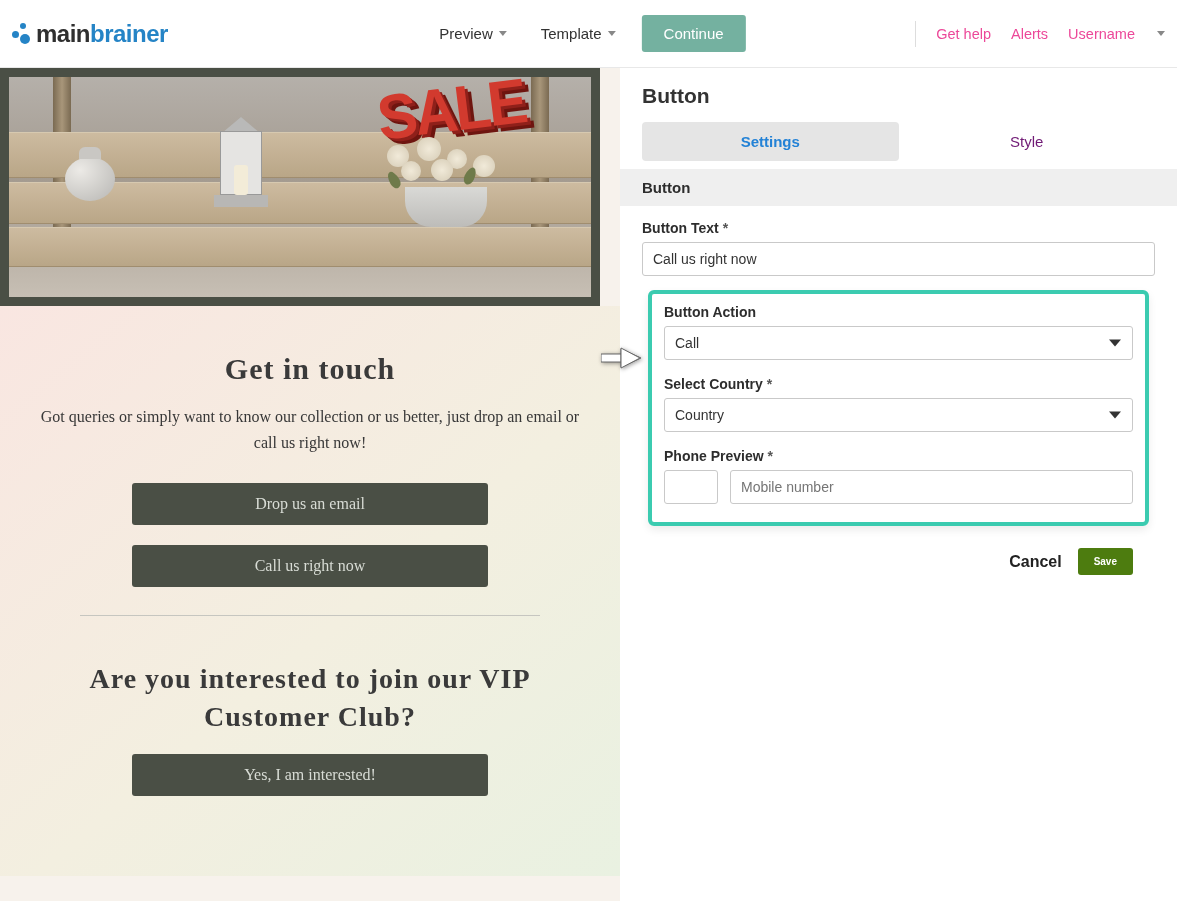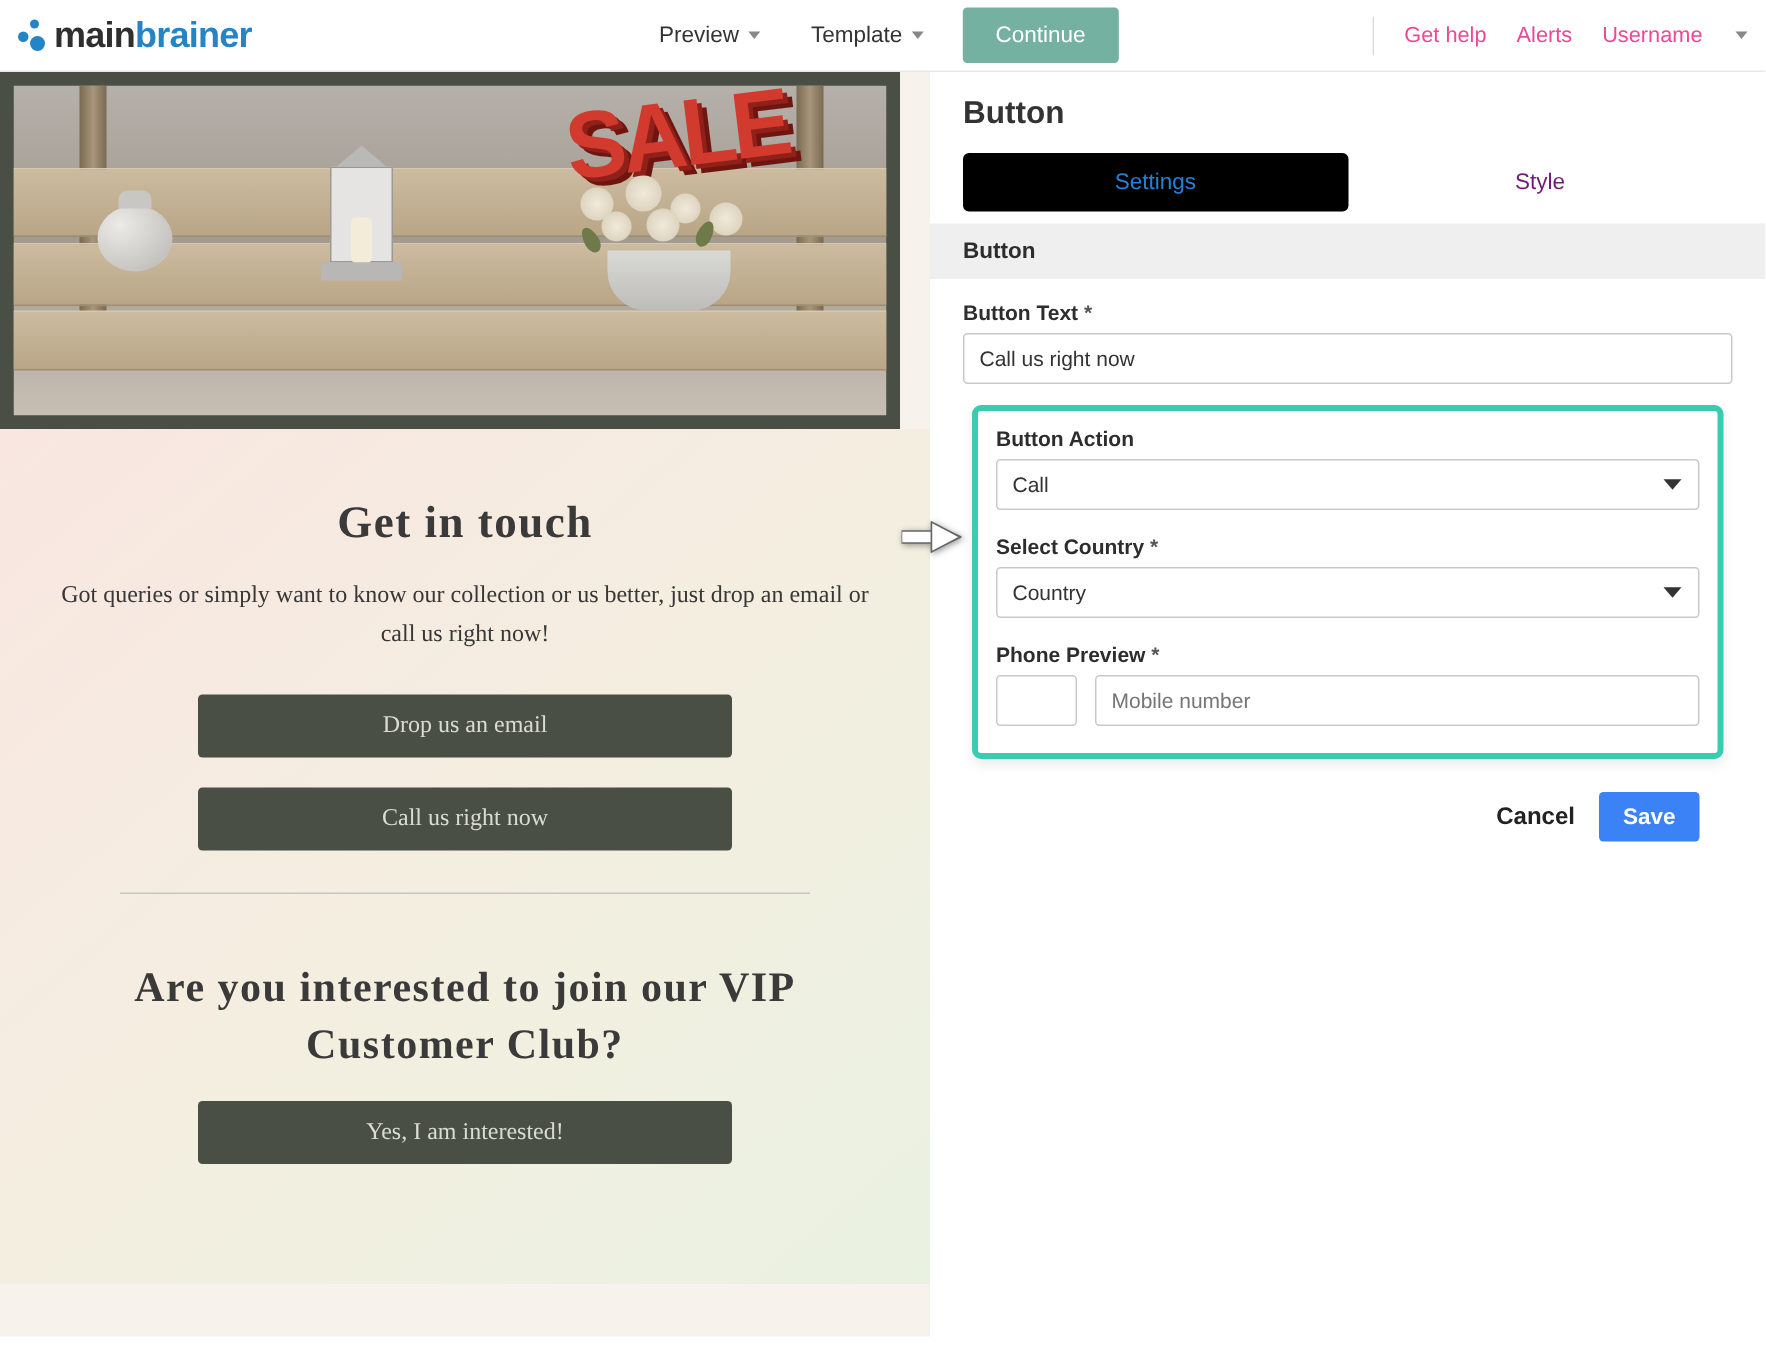--- a/index.html
+++ b/index.html
@@ -1,19 +1,19 @@
 <!DOCTYPE html>
 <html><head>
 <meta charset="utf-8">
 <style>
 * { box-sizing: border-box; margin: 0; padding: 0; }
 body { font-family: -apple-system, BlinkMacSystemFont, "Segoe UI", Arial, sans-serif; background: #fff; width: 1177px; height: 901px; overflow: hidden; position: relative; }
 
 
-.topbar { height: 48px; border-bottom: 1px solid #e8e8e8; display: flex; align-items: center; padding: 0 12px 0 10px; position: relative; }
+.topbar { height: 68px; border-bottom: 1px solid #e8e8e8; display: flex; align-items: center; padding: 0 12px 0 10px; position: relative; }
 .logo { display: flex; align-items: center; gap: 4px; }
 .logo-dots { width: 22px; height: 22px; position: relative; }
 .logo-dots span { position: absolute; border-radius: 50%; background: #2584c6; }
 .logo-dots .d1 { width: 6px; height: 6px; top: 0; left: 10px; }
 .logo-dots .d2 { width: 7px; height: 7px; top: 8px; left: 2px; }
 .logo-dots .d3 { width: 10px; height: 10px; top: 11px; left: 10px; }
 .logo-text { font-size: 24px; font-weight: 700; letter-spacing: -0.5px; }
 .logo-main { color: #2f2f2f; }
 .logo-brainer { color: #2584c6; }
 
@@ -65,41 +65,41 @@
 .serif-h { font-family: Georgia, 'Times New Roman', serif; font-size: 30px; color: #3a3a3a; letter-spacing: 1px; margin-bottom: 18px; }
 .serif-p { font-family: Georgia, serif; font-size: 16px; color: #373737; line-height: 1.6; margin-bottom: 28px; }
 .dark-btn { display: block; width: 356px; margin: 0 auto 20px; background: #4a4f45; color: #d8dcd5; border: none; padding: 12px 10px; font-family: Georgia, serif; font-size: 16px; border-radius: 3px; cursor: pointer; }
 .divider { width: 460px; height: 1px; background: #c6c6c0; margin: 28px auto 44px; }
 
 
 .panel { flex: 1; background: #fff; display: flex; flex-direction: column; position: relative; }
 .panel-title { font-size: 21px; font-weight: 600; color: #333; padding: 16px 22px 14px; }
 .tabs { display: flex; padding: 0 22px 8px; gap: 0; }
 .tab { flex: 1; text-align: center; padding: 11px 0; font-size: 15px; color: #701a75; cursor: pointer; border-radius: 4px; }
-.tab.active { background: #000000; color: #2382d6; font-weight: 400; }
+.tab.active { background: #e5e5e5; color: #2382d6; font-weight: 700; }
 .section-band { background: #efefef; padding: 10px 22px; font-size: 15px; font-weight: 600; color: #2d2d2d; }
 .form { padding: 14px 22px 10px; }
 .field { margin-bottom: 16px; }
 .label { font-size: 14px; font-weight: 600; color: #2d2d2d; margin-bottom: 6px; display: block; }
 .req { color: #555; }
 .input, .select { width: 100%; border: 1px solid #c9c9c9; border-radius: 3px; padding: 8px 10px; font-size: 14px; color: #333; background: #fff; }
 .select { appearance: none; -webkit-appearance: none; position: relative; }
 .select-wrap { position: relative; }
 .select-wrap .caret-sel { position: absolute; right: 12px; top: 50%; transform: translateY(-50%); width: 0; height: 0; border-left: 6px solid transparent; border-right: 6px solid transparent; border-top: 7px solid #333; pointer-events: none; }
 .phone-row { display: flex; gap: 12px; }
 .phone-cc { width: 54px; border: 1px solid #c9c9c9; border-radius: 3px; background: #fff; }
 .phone-num { flex: 1; }
 
 .highlight-box { border: 4px solid #3bcbb0; border-radius: 6px; padding: 10px 12px 14px; margin: -2px 6px 10px 6px; box-shadow: 0 4px 8px rgba(0,0,0,0.08); position: relative; }
 .arrow-pointer { position: absolute; left: 601px; top: 345px; z-index: 50; }
 .arrow-pointer svg { filter: drop-shadow(1px 1px 2px rgba(0,0,0,0.4)); }
 
 .actions { display: flex; justify-content: flex-end; gap: 16px; padding: 12px 22px; align-items: center; }
 .btn-cancel { background: none; border: none; font-size: 16px; font-weight: 700; color: #222; cursor: pointer; }
-.btn-save { background: #3b82f6; color: #fff; border: none; padding: 8px 16px; font-size: 15px; font-weight: 600; border-radius: 3px; cursor: pointer; }
+.btn-save { background: #4d7c0f; color: #fff; border: none; padding: 8px 16px; font-size: 10px; font-weight: 600; border-radius: 3px; cursor: pointer; }
 
 </style>
 </head>
 <body>
 
 <div class="topbar">
   <div class="logo">
     <div class="logo-dots">
       <span class="d1"></span>
         <span class="d2"></span>

